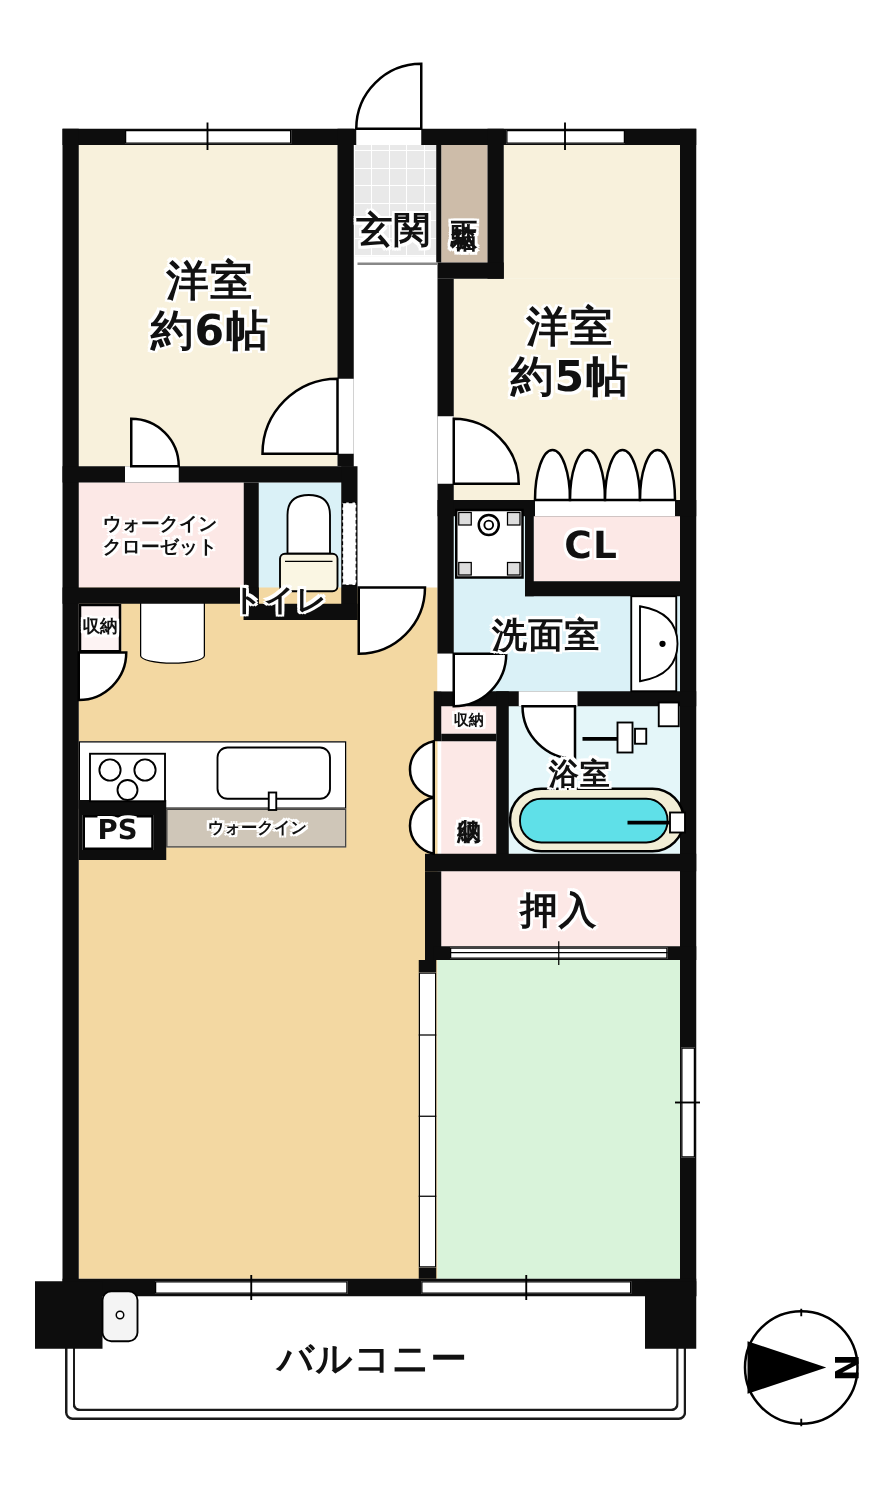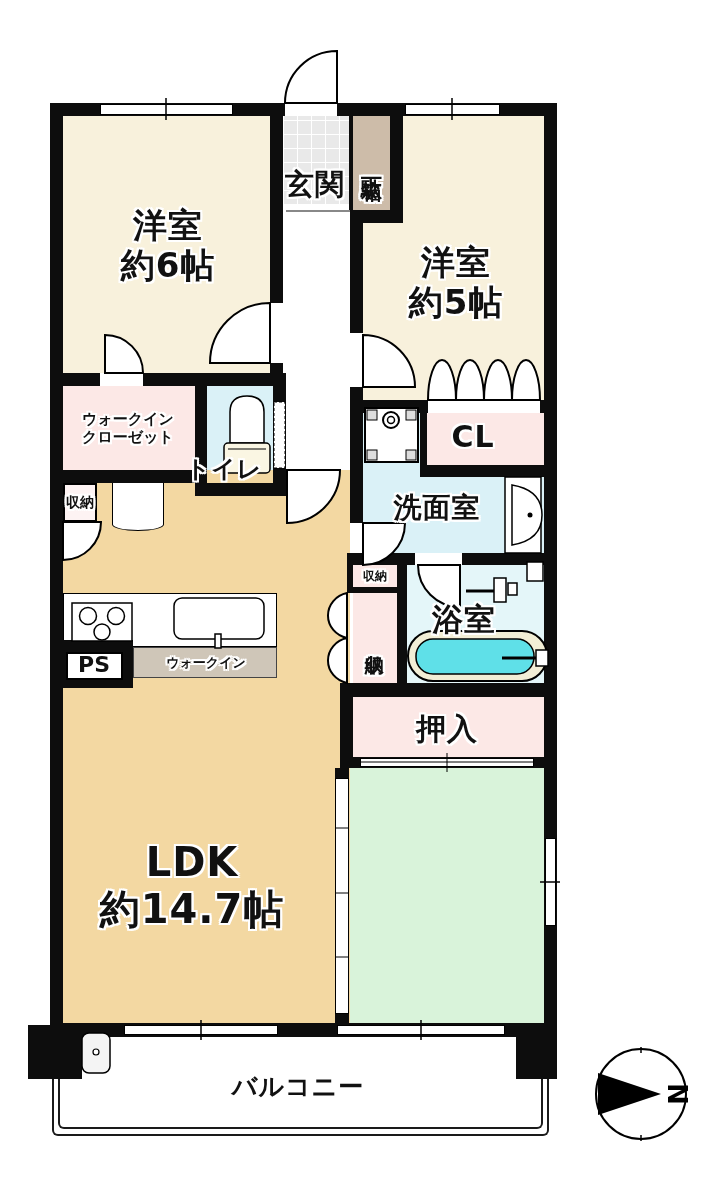--- a/index.html
+++ b/index.html
@@ -205,27 +205,25 @@
   </svg>
 
   <div class="lbl" style="left:168px;top:245px;font-size:34px;">洋室
 約6帖</div>
   <div class="lbl" style="left:456px;top:282px;font-size:34px;">洋室
 約5帖</div>
   <div class="lbl" style="left:315px;top:184px;font-size:29px;white-space:nowrap;">玄関</div>
   <div class="lbl vert" style="left:371px;top:163px;font-size:21px;">下駄箱</div>
   <div class="lbl" style="left:128px;top:429px;font-size:15px;letter-spacing:0;">ウォークイン
 クローゼット</div>
-  <div class="lbl" style="left:224px;top:469px;font-size:24px;white-space:nowrap;">トイレ</div>
+  <div class="lbl" style="left:224px;top:480px;font-size:24px;white-space:nowrap;">トイレ</div>
   <div class="lbl" style="left:473px;top:437px;font-size:30px;">CL</div>
   <div class="lbl" style="left:437px;top:508px;font-size:28px;white-space:nowrap;text-align:right;">洗面室</div>
   <div class="lbl" style="left:80px;top:502px;font-size:14px;letter-spacing:0;">収納</div>
   <div class="lbl" style="left:375px;top:576px;font-size:12px;letter-spacing:0;">収納</div>
   <div class="lbl vert" style="left:375px;top:641px;font-size:19px;">収納</div>
-  <div class="lbl" style="left:464px;top:619px;font-size:31px;white-space:nowrap;">浴室</div>
+  <div class="lbl" style="left:464px;top:619px;font-size:24px;white-space:nowrap;">浴室</div>
   <div class="lbl" style="left:447px;top:729px;font-size:30px;white-space:nowrap;">押入</div>
-  <div class="lbl" style="left:192px;top:886px;font-size:40px;">LDK
-約14.7帖</div>
-  <div class="lbl" style="left:298px;top:1087px;font-size:25px;white-space:nowrap;">バルコニー</div>
+  <div class="lbl" style="left:298px;top:1087px;font-size:29px;white-space:nowrap;">バルコニー</div>
   <div class="lbl" style="left:94px;top:665px;font-size:22px;letter-spacing:0;">PS</div>
   <div class="lbl" style="left:206px;top:663px;font-size:13px;letter-spacing:0;white-space:nowrap;">ウォークイン</div>
 
 </div>
 
 </body></html>

